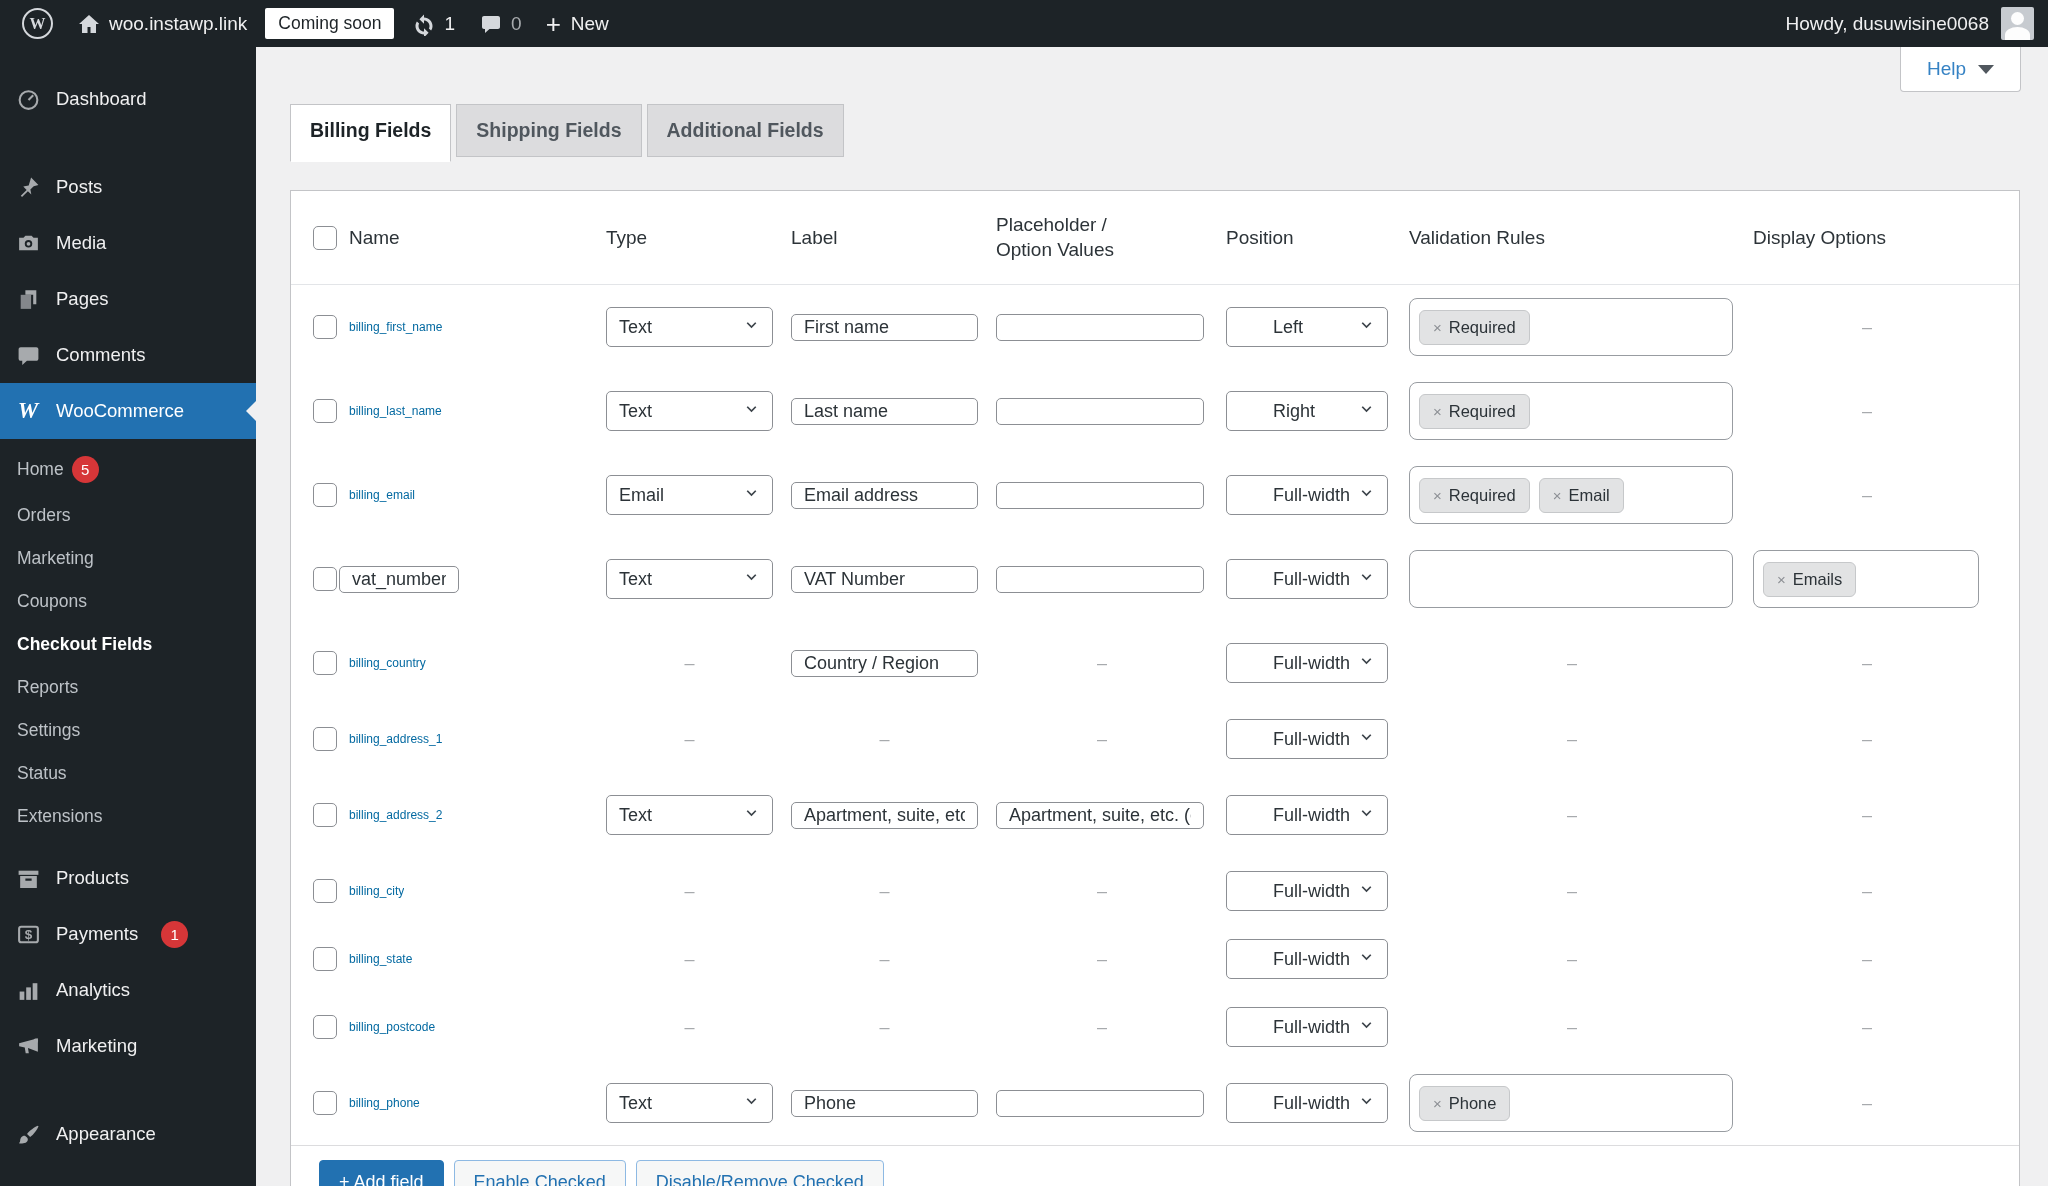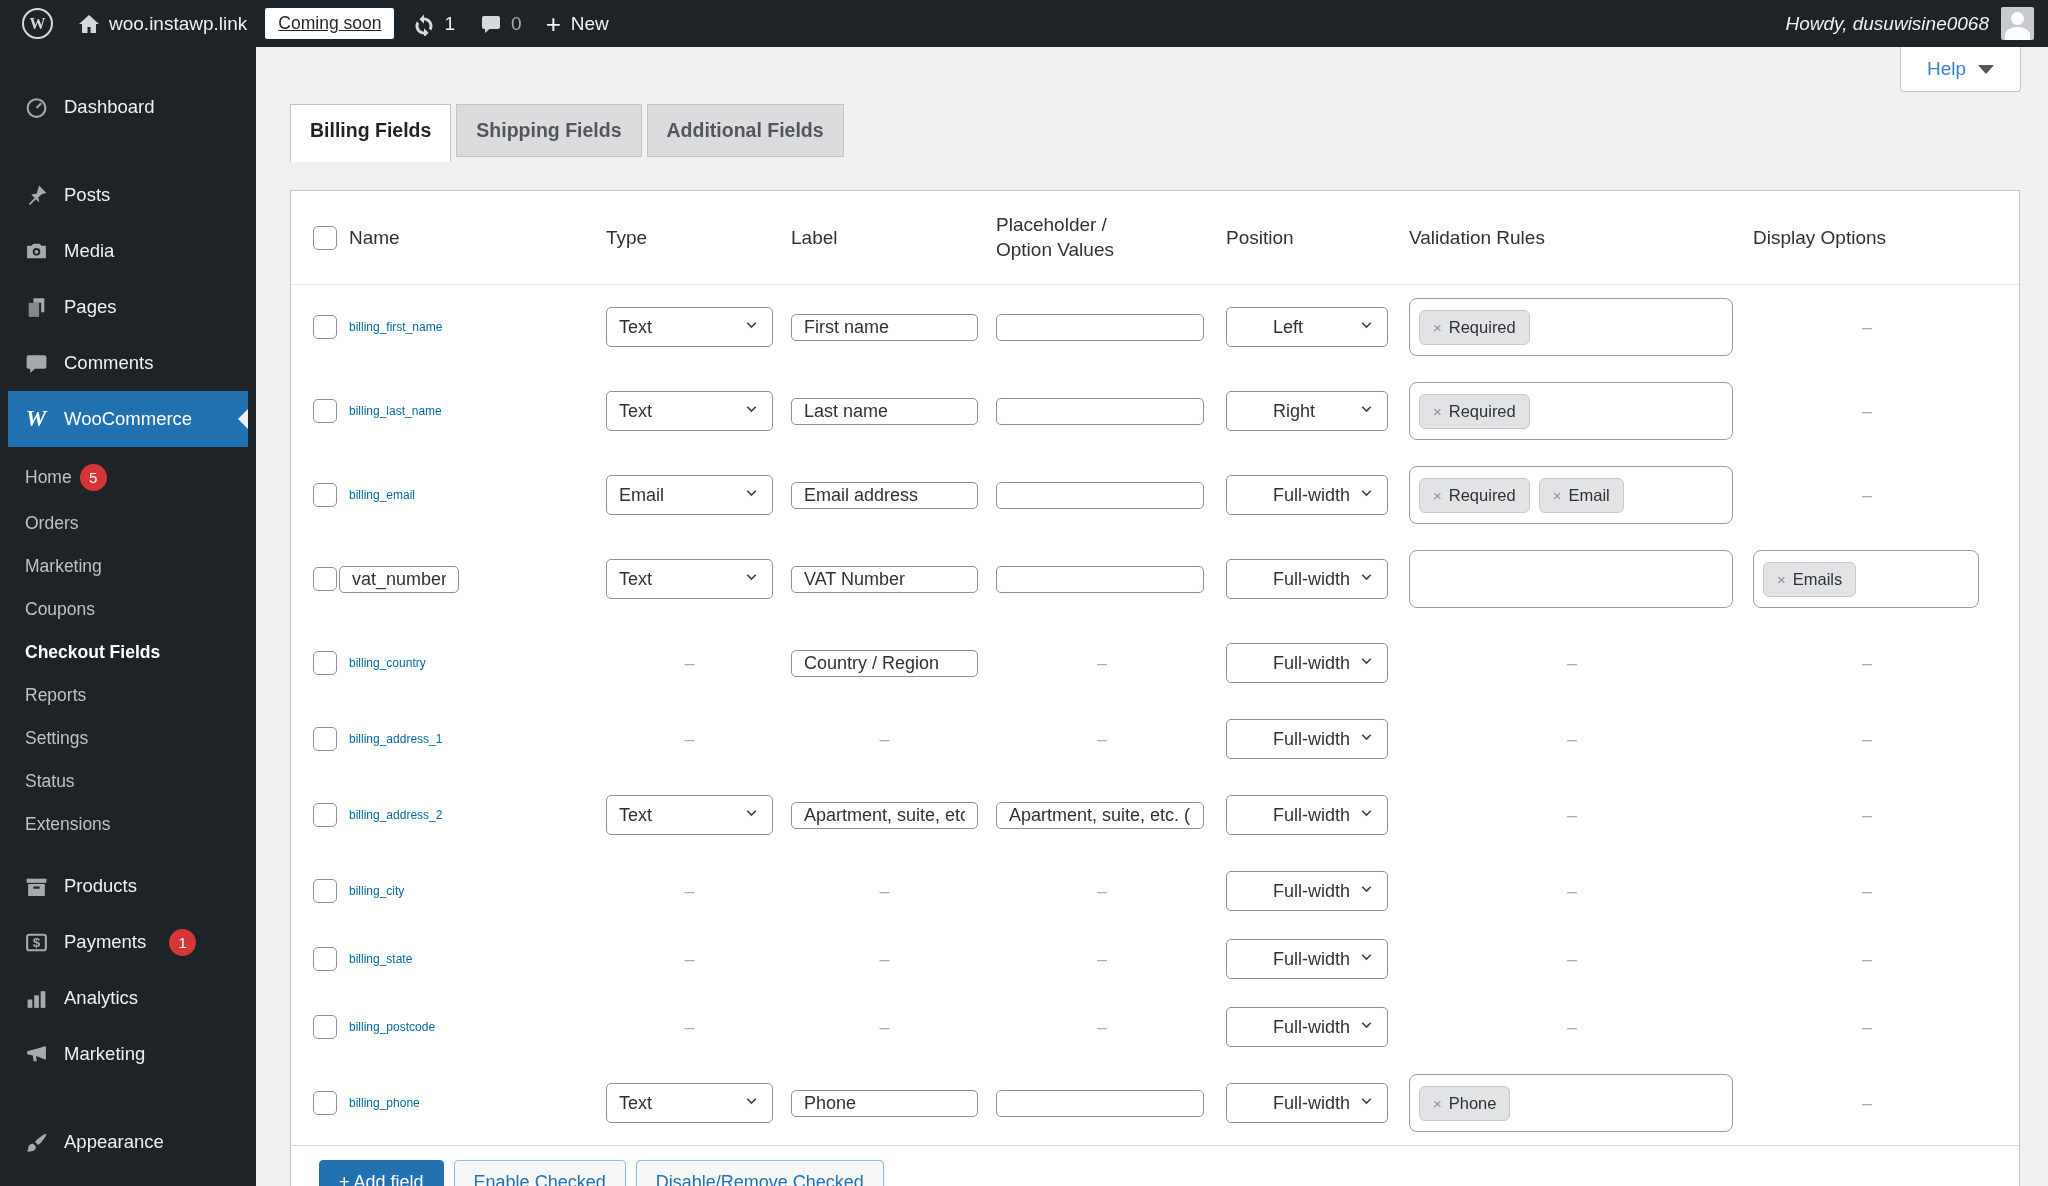--- a/index.html
+++ b/index.html
@@ -5,39 +5,39 @@
   html,body{margin:0;padding:0;width:2048px;height:1186px;overflow:hidden;
     font-family:"Liberation Sans",sans-serif;background:#f0f0f1;color:#2c3338;}
   #page{position:relative;width:2048px;height:1186px;}
 
   
   #adminbar{position:absolute;top:0;left:0;right:0;height:47px;background:#1d2327;
     color:#f0f0f1;display:flex;align-items:center;justify-content:space-between;
     font-size:19px;z-index:30;}
   .ab-left,.ab-right{display:flex;align-items:center;height:100%;}
   .ab-left{padding-left:10px;}
-  .ab-right{padding-right:14px;gap:12px;font-style:italic;}
+  .ab-right{padding-right:14px;gap:12px;}
   .ab-item{display:flex;align-items:center;gap:8px;padding:0 12px;height:100%;cursor:pointer;}
   .ab-item svg{width:24px;height:24px;fill:#d5d8dc;}
   .wp-logo{width:27px;height:27px;border:2px solid #d5d8dc;border-radius:50%;
     display:flex;align-items:center;justify-content:center;font-weight:bold;
     font-size:16px;color:#d5d8dc;font-family:"Liberation Serif",serif;}
   .badge-cs{background:#ffffff;color:#1d2327;font-size:17.5px;padding:5px 13px;
-    margin:0 6px;border-radius:2px;white-space:nowrap;text-decoration:underline;}
+    margin:0 6px;border-radius:2px;white-space:nowrap;}
   .dim{color:#a7aaad;}
   .plus{font-size:26px;font-weight:400;line-height:20px;margin-right:2px;}
   .avatar{width:33px;height:33px;background:#c7cbd0;border-radius:2px;position:relative;overflow:hidden;}
   .avatar::before{content:"";position:absolute;top:5px;left:10px;width:13px;height:13px;
     border-radius:50%;background:#fdfdfd;}
   .avatar::after{content:"";position:absolute;top:20px;left:4px;width:25px;height:16px;
     border-radius:50% 50% 0 0;background:#fdfdfd;}
 
   
   #sidebar{position:absolute;top:47px;left:0;bottom:0;width:256px;background:#1d2327;z-index:20;}
-  #menu{list-style:none;margin:8px;padding:24px 0 0 0;}
+  #menu{list-style:none;margin:0;padding:24px 0 0 0;}
   .menu-item{display:flex;align-items:center;gap:15px;height:56px;padding:0 10px 0 15px;
     color:#f0f0f1;font-size:18.5px;cursor:pointer;position:relative;}
   .menu-item .micon{width:26px;height:26px;flex:0 0 26px;color:#a7aaad;display:flex;
     align-items:center;justify-content:center;}
   .menu-item .micon svg{width:25px;height:25px;}
   .menu-item.gap-before{margin-top:32px;}
   .menu-item.active{background:#2271b1;color:#fff;}
   .menu-item.active .micon{color:#fff;}
   .menu-item.active::after{content:"";position:absolute;right:0;top:50%;margin-top:-10px;
     border-top:10px solid transparent;border-bottom:10px solid transparent;

